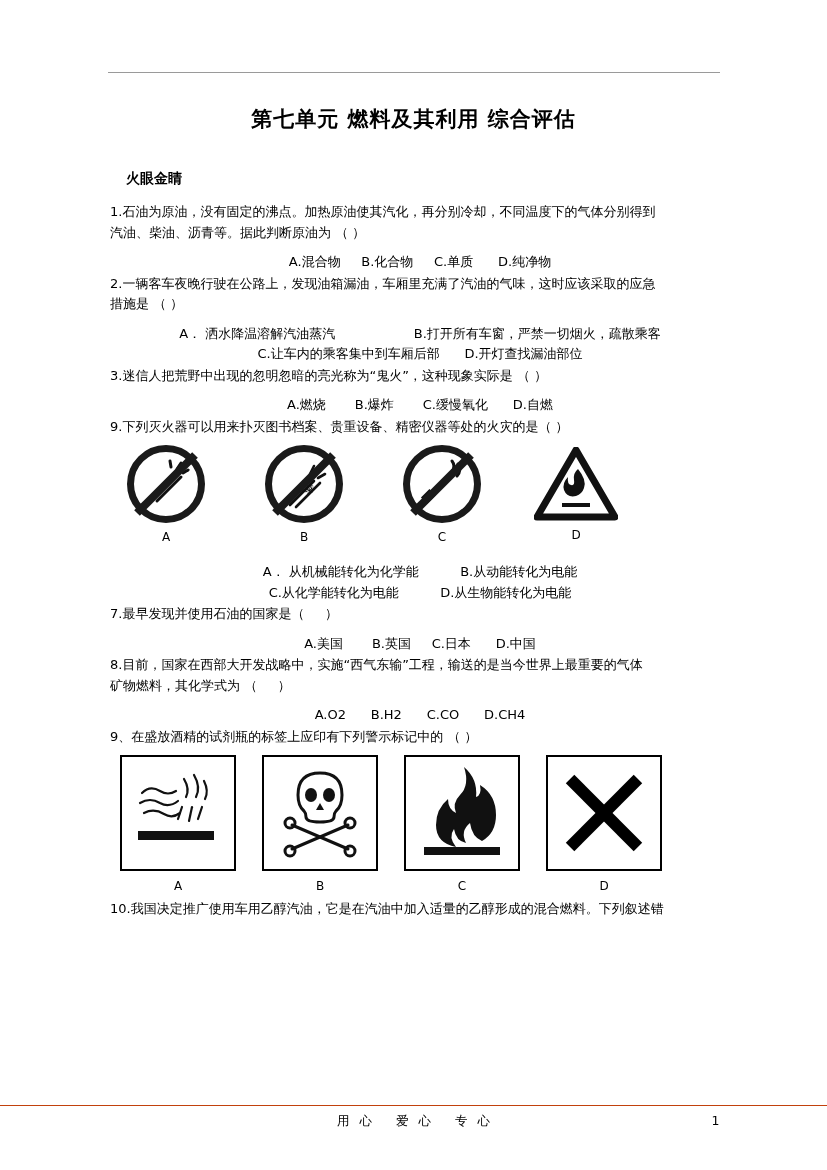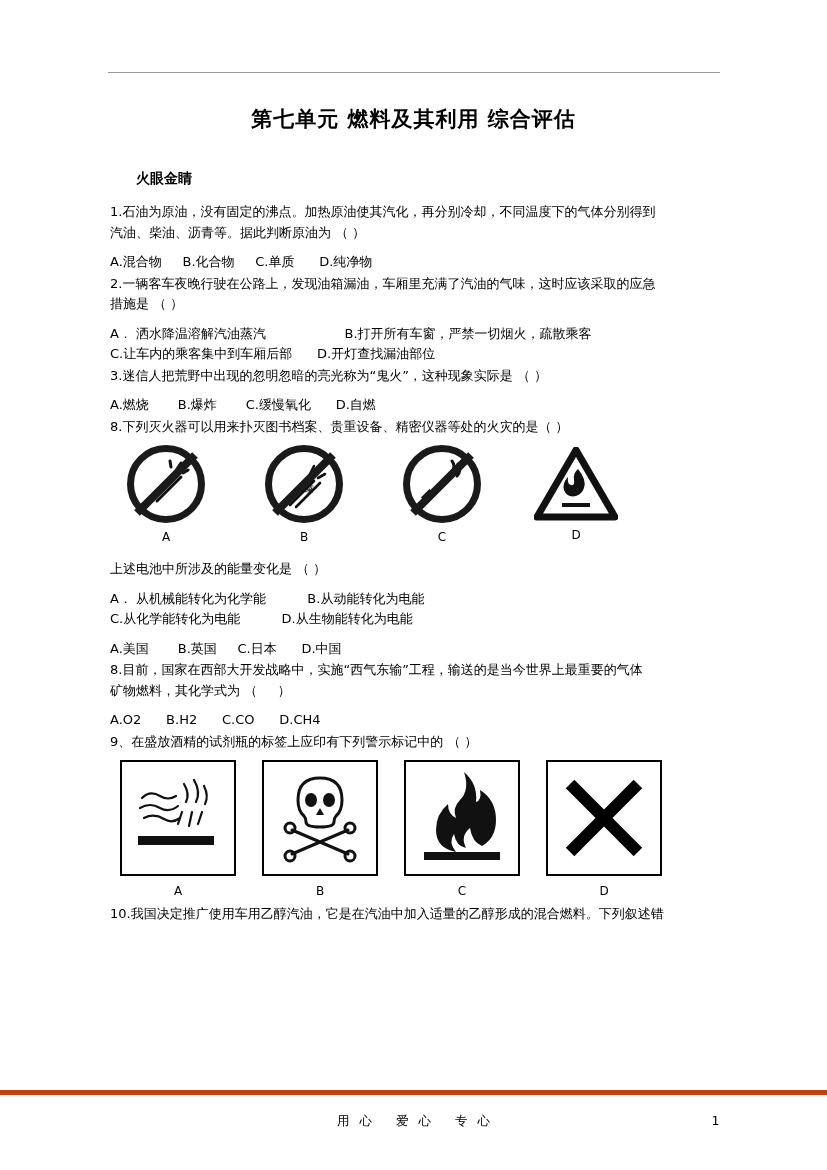--- a/index.html
+++ b/index.html
@@ -42,37 +42,38 @@
     position: absolute;
     left: 110px;
     top: 168px;
     width: 620px;
     font-size: 13.5px;
     line-height: 20px;
   }
   .section-head {
     font-weight: bold;
     font-size: 14px;
-    margin-left: 26px;
+    margin-left: 16px;
     margin-bottom: 14px;
     font-family: "DejaVu Sans", "Liberation Sans", sans-serif;
   }
   .q {
     margin: 0 0 1px 0;
     font-family: "DejaVu Sans", "Liberation Sans", sans-serif;
     font-size: 13px;
     line-height: 20.5px;
     white-space: pre-wrap;
   }
   .opts {
     margin: 9px 0 1px 0;
     font-family: "DejaVu Sans", "Liberation Sans", sans-serif;
     font-size: 13px;
     line-height: 20.5px;
     white-space: pre;
+    text-align: center;
   }
   
   .figrow1 {
     position: relative;
     height: 108px;
     margin: 8px 0 6px 0;
   }
   .sign {
     position: absolute;
     top: 0;
@@ -154,22 +155,22 @@
     background: #000;
   }
   .bigx.a { transform: translate(-50%,-50%) rotate(45deg); }
   .bigx.b { transform: translate(-50%,-50%) rotate(-45deg); }
 
   .footer {
     position: absolute;
     left: 0;
     bottom: 40px;
     width: 827px;
-    border-top: 5px solid #c2410c;
-    padding-top: 18px;
+    border-top: 1px solid #c2410c;
+    padding-top: 7px;
   }
   .footer-inner {
     position: relative;
     width: 612px;
     margin: 0 auto;
     font-family: "DejaVu Sans", "Liberation Sans", sans-serif;
     font-size: 12.5px;
   }
   .footer-center {
     text-align: center;
@@ -200,21 +201,21 @@
     <div class="opts">A.混合物     B.化合物     C.单质      D.纯净物</div>
 
     <div class="q">2.一辆客车夜晚行驶在公路上，发现油箱漏油，车厢里充满了汽油的气味，这时应该采取的应急
 措施是 （ ）</div>
     <div class="opts">A． 洒水降温溶解汽油蒸汽                   B.打开所有车窗，严禁一切烟火，疏散乘客
 C.让车内的乘客集中到车厢后部      D.开灯查找漏油部位</div>
 
     <div class="q">3.迷信人把荒野中出现的忽明忽暗的亮光称为“鬼火”，这种现象实际是 （ ）</div>
     <div class="opts">A.燃烧       B.爆炸       C.缓慢氧化      D.自燃</div>
 
-    <div class="q">8.下列灭火器可以用来扑灭图书档案、贵重设备、精密仪器等处的火灾的是（ ）</div>
+    <div class="q">9.下列灭火器可以用来扑灭图书档案、贵重设备、精密仪器等处的火灾的是（ ）</div>
 
 
     <div class="figrow1">
 
       <div class="sign" style="left:10px;">
         <div class="circ">
           <div class="glyph">
             <svg width="50" height="50" viewBox="0 0 50 50" aria-hidden="true">
               <g stroke="#111" stroke-width="3" fill="none" stroke-linecap="round">
                 <line x1="8" y1="40" x2="34" y2="14"></line>
@@ -273,24 +274,24 @@
             <path d="M44 22 q9 11 6 19 q-2 6 -8 8 q-9 2 -12 -6 q-2 -7 4 -13 q-1 7 3 8 q4 1 3 -5 q-1 -7 4 -11 z" fill="#111"></path>
             <rect x="28" y="56" width="28" height="4" fill="#111"></rect>
           </svg>
         </div>
         <div class="label">D</div>
       </div>
 
     </div>
 
 
-    <div class="q">上述电池中所涉及的能量变化是 （ ）</div>
     <div class="opts">A． 从机械能转化为化学能          B.从动能转化为电能
 C.从化学能转化为电能          D.从生物能转化为电能</div>
 
+    <div class="q">7.最早发现并使用石油的国家是（     ）</div>
     <div class="opts">A.美国       B.英国     C.日本      D.中国</div>
 
     <div class="q">8.目前，国家在西部大开发战略中，实施“西气东输”工程，输送的是当今世界上最重要的气体
 矿物燃料，其化学式为 （     ）</div>
     <div class="opts">A.O2      B.H2      C.CO      D.CH4</div>
 
     <div class="q">9、在盛放酒精的试剂瓶的标签上应印有下列警示标记中的 （ ）</div>
 
     <div class="figrow2">
 

